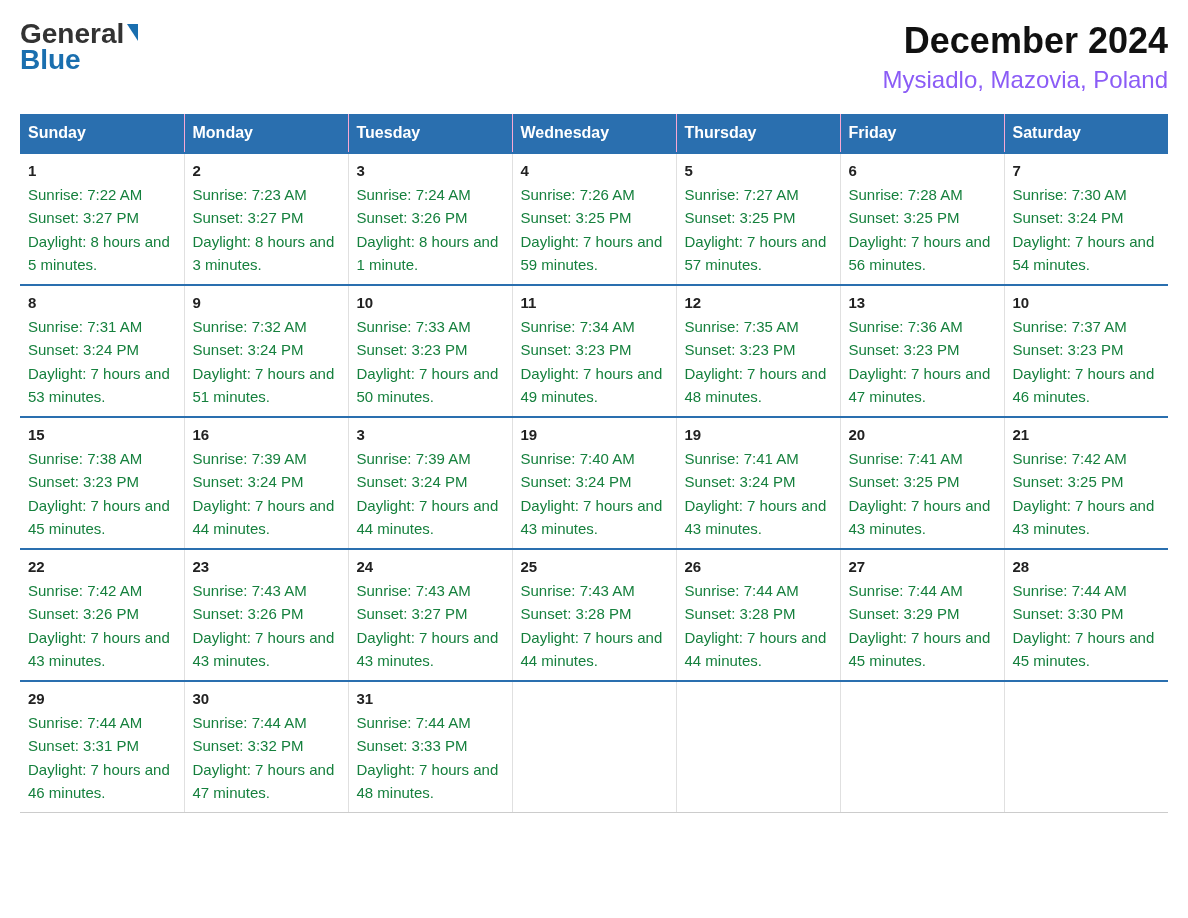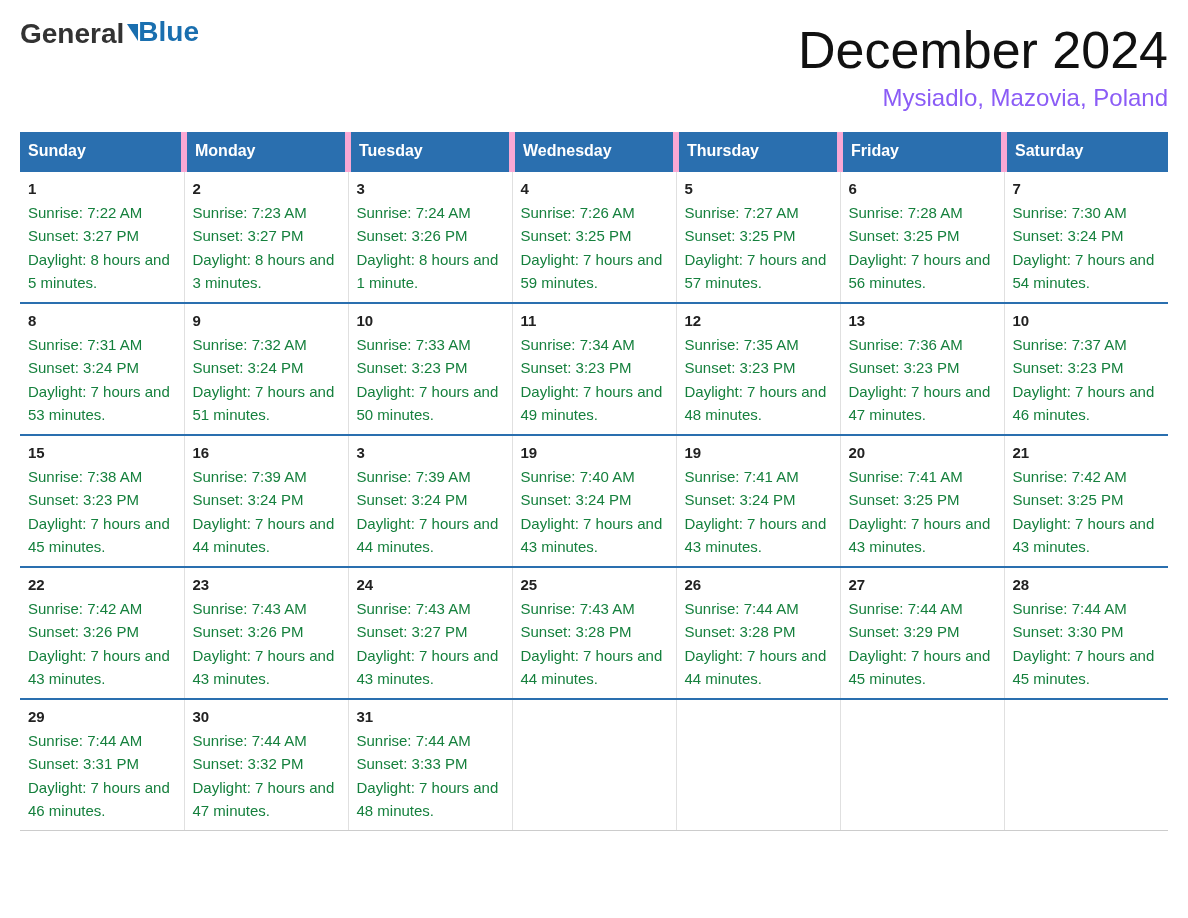--- a/index.html
+++ b/index.html
@@ -11,62 +11,63 @@
       padding: 20px;
     }
     .header {
       display: flex;
       justify-content: space-between;
       align-items: flex-start;
       margin-bottom: 20px;
     }
     .logo {
       display: flex;
+      flex-direction: column;
       align-items: flex-start;
     }
     .logo-text {
       font-size: 28px;
       font-weight: bold;
       color: #333;
       line-height: 1;
     }
     .logo-text span.general { color: #333; }
     .logo-line2 {
       font-size: 28px;
       font-weight: bold;
       color: #1a6faf;
       margin-top: -4px;
       text-align: center;
     }
     .title-block {
       text-align: right;
     }
     .month-title {
-      font-size: 52px;
-      font-weight: normal;
+      font-size: 36px;
+      font-weight: bold;
       color: #111;
     }
     .location-title {
       font-size: 24px;
       color: #8b5cf6;
       margin-top: 4px;
     }
     table {
       width: 100%;
       border-collapse: collapse;
       table-layout: fixed;
     }
     thead tr th {
       background-color: #2a6faf;
       color: #fff;
       font-size: 16px;
       font-weight: bold;
       padding: 10px 8px;
       text-align: left;
-      border-right: 6px solid #f9a8d4;
+      border-right: 1px solid #f9a8d4;
     }
     thead tr th:last-child { border-right: none; }
     tbody tr td {
       vertical-align: top;
       padding: 8px 8px;
       font-size: 13px;
       color: #222;
       border-bottom: 1px solid #ccc;
       border-right: 1px solid #e0e0e0;
       height: 110px;

